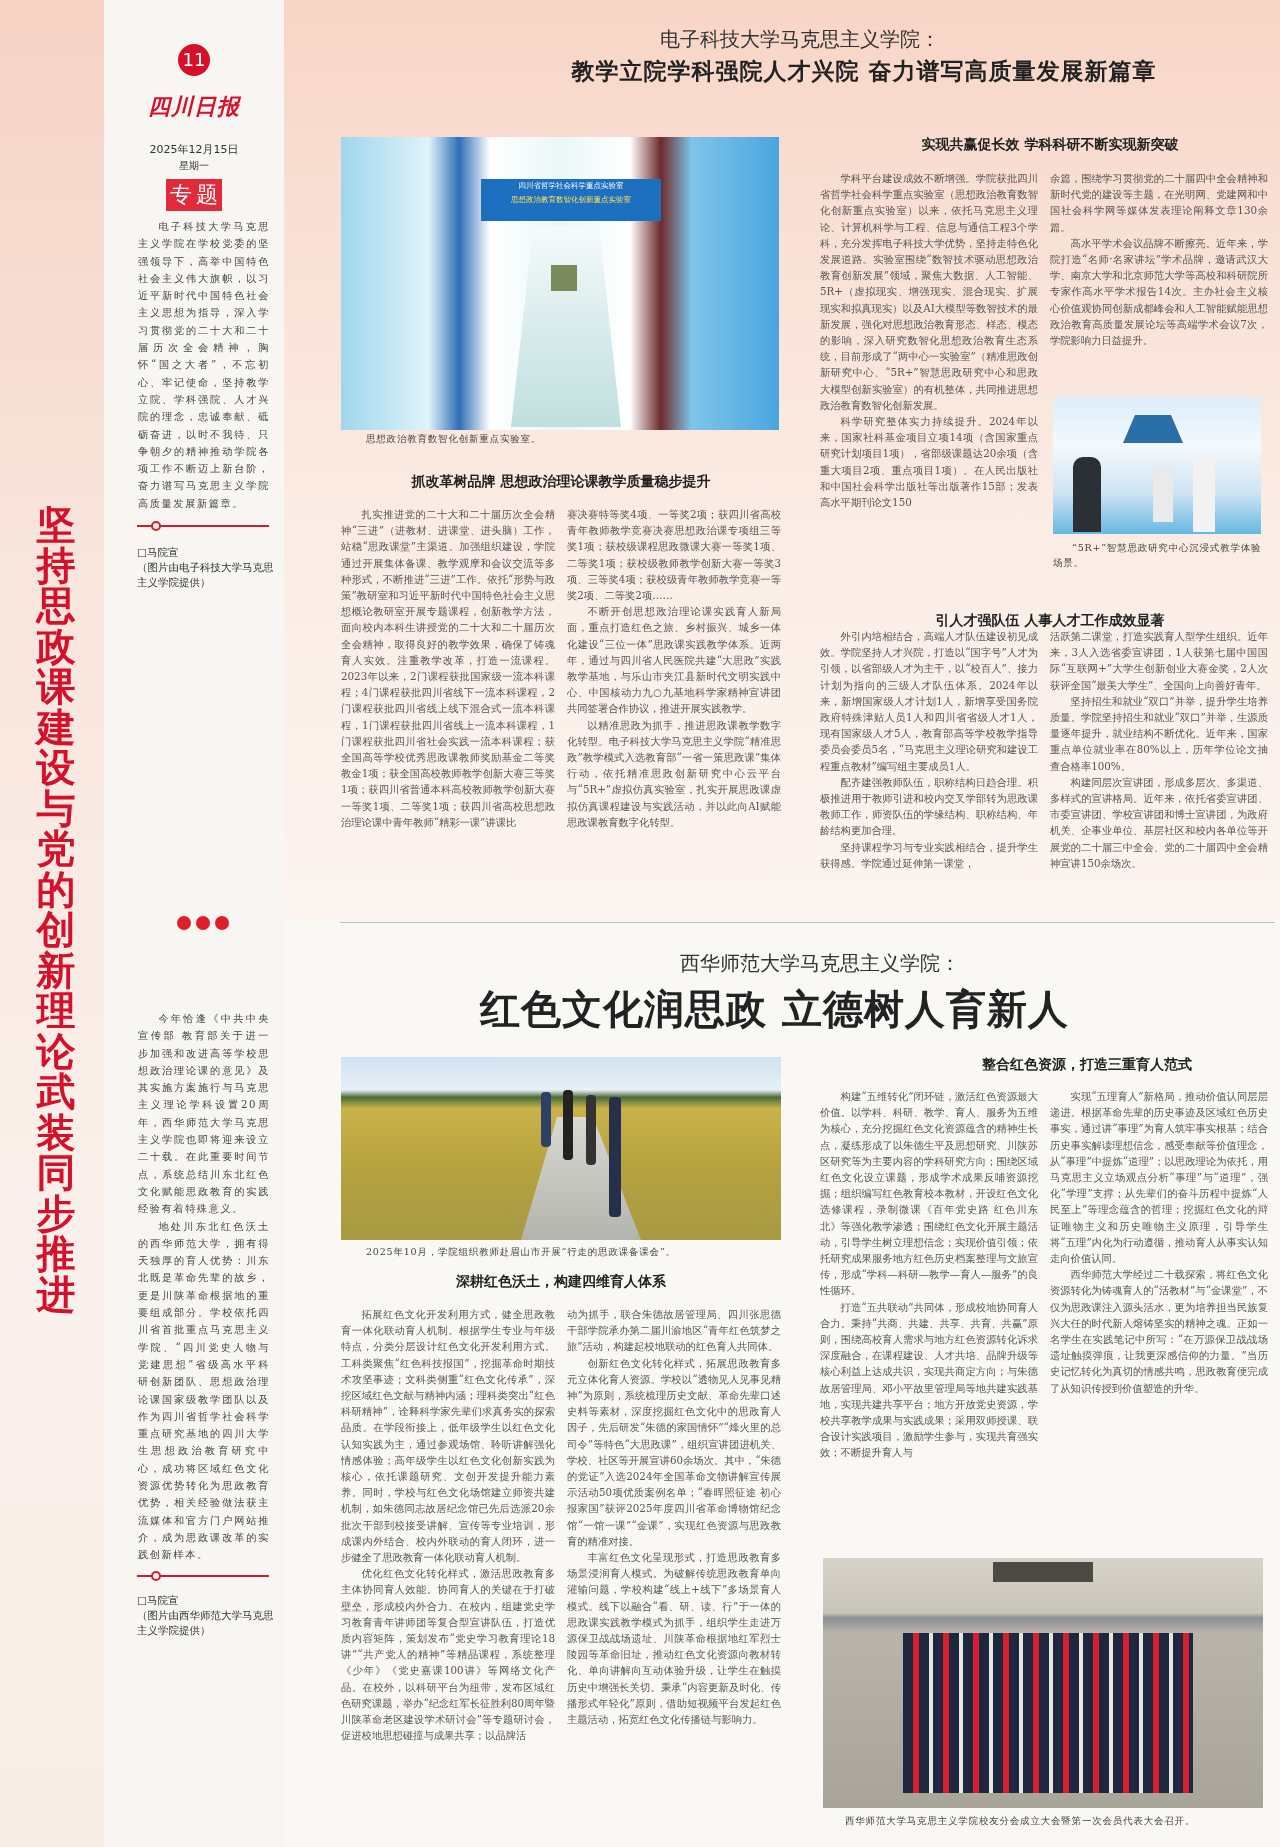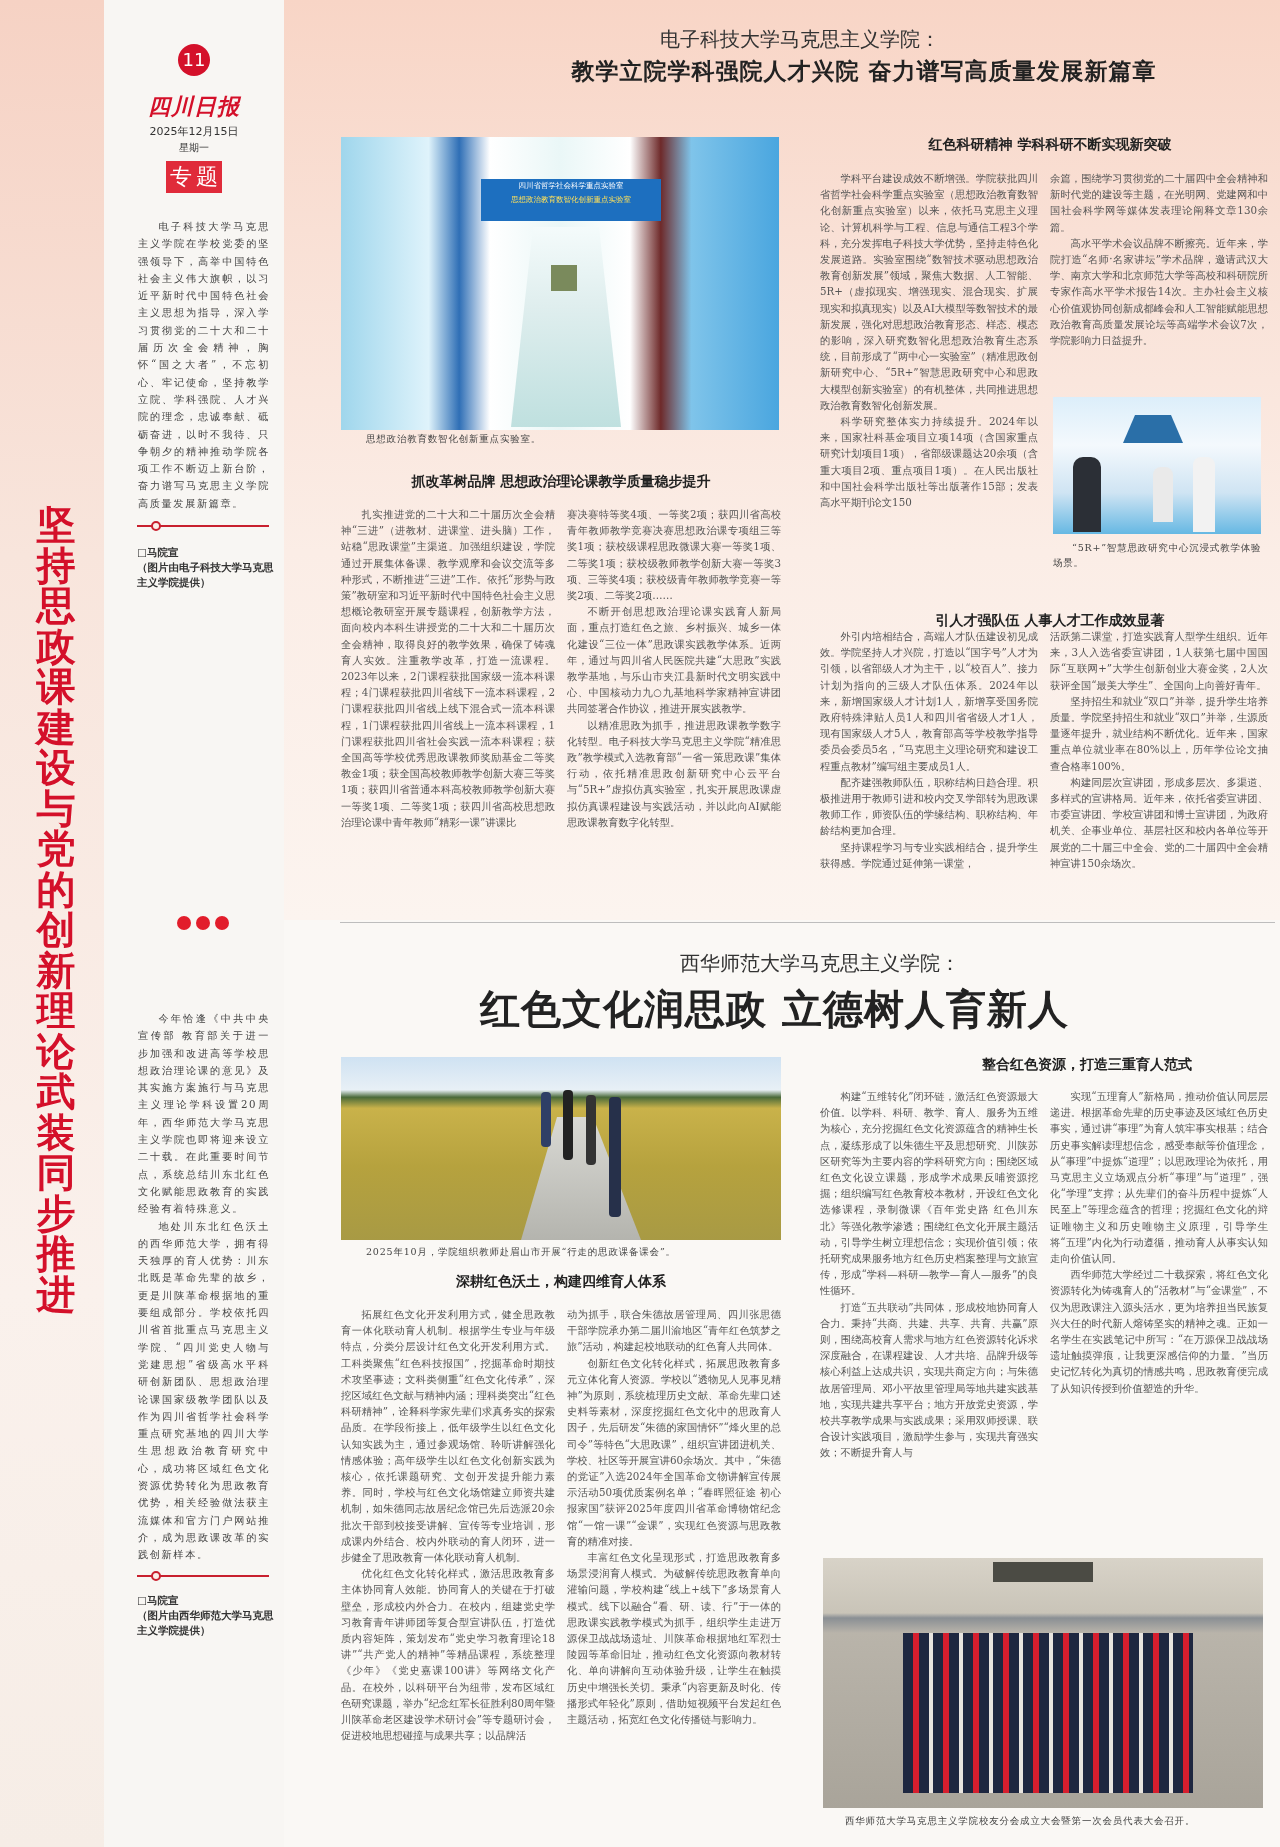--- a/index.html
+++ b/index.html
@@ -7,28 +7,28 @@
 body{position:relative;font-family:"DejaVu Serif",serif;color:#333}
 .spine{position:absolute;left:0;top:0;width:104px;height:1847px;background:linear-gradient(180deg,#f6d2c4 0%,#f8e5dc 30%,#faf1ec 70%,#f6ede6 100%)}
 .spine-title{position:absolute;left:28px;top:505px;width:56px;display:flex;flex-direction:column;align-items:center;font-family:"DejaVu Sans",sans-serif;font-weight:bold;font-size:39px;line-height:40.5px;color:#d4102a}
 .spine-title span{display:block}
 .side{position:absolute;left:104px;top:0;width:180px;height:1847px;background:#f8f6f3}
 .top-band{position:absolute;left:284px;top:0;width:996px;height:920px;background:linear-gradient(180deg,#f8d5c6 0%,#f9e0d5 25%,#fbede6 60%,#fcf4ef 100%)}
 .bot-band{position:absolute;left:284px;top:920px;width:996px;height:927px;background:#faf8f5}
 .masthead{position:absolute;left:104px;top:28px;width:180px;text-align:center}
 .page-no{width:32px;height:32px;border-radius:50%;background:#d4102a;color:#fff;font-family:"DejaVu Sans",sans-serif;font-size:18px;line-height:32px;margin:16px auto}
 .logo{font-family:"DejaVu Sans",sans-serif;font-weight:bold;font-style:italic;color:#d4102a;font-size:22px;letter-spacing:1px;margin-top:2px}
-.date{font-family:"DejaVu Sans",sans-serif;font-size:11px;color:#333;margin-top:2px}
+.date{font-family:"DejaVu Sans",sans-serif;font-size:11px;color:#333;margin-top:20px}
 .weekday{font-family:"DejaVu Sans",sans-serif;font-size:10px;color:#333;margin-top:2px}
 .section-tag{display:inline-flex;margin-top:6px;background:#e02b3a;color:#fff;font-family:"DejaVu Sans",sans-serif;font-size:22px;padding:1px 3px;gap:2px}
 .section-tag span{display:block;padding:0 1px}
 .intro{position:absolute;left:138px;width:132px;font-size:10.2px;line-height:17.3px;letter-spacing:1.6px;color:#444;text-indent:2em;text-align:justify}
 .divider{position:absolute;left:137px;width:132px;height:2px;background:#c8202e}
 .divider .knob{position:absolute;left:14px;top:-4px;width:10px;height:10px;border:2px solid #c8202e;border-radius:50%;background:#fbeee8}
-.credit{position:absolute;left:137px;width:140px;font-family:"DejaVu Sans",sans-serif;font-size:10.5px;line-height:15px;color:#333;font-weight:bold}
+.credit{position:absolute;left:137px;width:140px;font-family:"DejaVu Sans",sans-serif;font-size:10.5px;line-height:15px;color:#333;font-weight:normal}
 .dots{position:absolute;left:177px;top:916px;display:flex;gap:5px}
 .dots i{display:block;width:14px;height:14px;border-radius:50%;background:#e21d2b}
 .kicker{position:absolute;font-family:"DejaVu Sans",sans-serif;font-size:20px;color:#333;text-align:right}
 .headline{position:absolute;font-family:"DejaVu Sans",sans-serif;font-weight:bold;color:#222;text-align:center;letter-spacing:1px}
 .subhead{position:absolute;font-family:"DejaVu Sans",sans-serif;font-weight:bold;font-size:14px;color:#222;text-align:center}
 .photo{position:absolute;overflow:hidden}
 .caption{position:absolute;font-size:9.5px;color:#444;letter-spacing:.8px}
 .col{position:absolute;font-size:10.3px;line-height:16.2px;color:#555;text-align:justify;overflow:hidden}
 .col p{text-indent:2em}
 .rule{position:absolute;left:340px;top:922px;width:935px;height:1px;background:#bdbdbd}
@@ -119,21 +119,21 @@
 
 <div class="col" style="left:341px;top:506px;width:214px;height:402px">
     <p>扎实推进党的二十大和二十届历次全会精神“三进”（进教材、进课堂、进头脑）工作，站稳“思政课堂”主渠道。加强组织建设，学院通过开展集体备课、教学观摩和会议交流等多种形式，不断推进“三进”工作。依托“形势与政策”教研室和习近平新时代中国特色社会主义思想概论教研室开展专题课程，创新教学方法，面向校内本科生讲授党的二十大和二十届历次全会精神，取得良好的教学效果，确保了铸魂育人实效。注重教学改革，打造一流课程。2023年以来，2门课程获批国家级一流本科课程；4门课程获批四川省线下一流本科课程，2门课程获批四川省线上线下混合式一流本科课程，1门课程获批四川省线上一流本科课程，1门课程获批四川省社会实践一流本科课程；获全国高等学校优秀思政课教师奖励基金二等奖教金1项；获全国高校教师教学创新大赛三等奖1项；获四川省普通本科高校教师教学创新大赛一等奖1项、二等奖1项；获四川省高校思想政治理论课中青年教师“精彩一课”讲课比</p>
   </div>
 <div class="col" style="left:567px;top:506px;width:214px;height:402px">
   <p style="text-indent:0">赛决赛特等奖4项、一等奖2项；获四川省高校青年教师教学竞赛决赛思想政治课专项组三等奖1项；获校级课程思政微课大赛一等奖1项、二等奖1项；获校级教师教学创新大赛一等奖3项、三等奖4项；获校级青年教师教学竞赛一等奖2项、二等奖2项……</p>
   <p>不断开创思想政治理论课实践育人新局面，重点打造红色之旅、乡村振兴、城乡一体化建设“三位一体”思政课实践教学体系。近两年，通过与四川省人民医院共建“大思政”实践教学基地，与乐山市夹江县新时代文明实践中心、中国核动力九○九基地科学家精神宣讲团共同签署合作协议，推进开展实践教学。</p>
   <p>以精准思政为抓手，推进思政课教学数字化转型。电子科技大学马克思主义学院“精准思政”教学模式入选教育部“一省一策思政课”集体行动，依托精准思政创新研究中心云平台与“5R+”虚拟仿真实验室，扎实开展思政课虚拟仿真课程建设与实践活动，并以此向AI赋能思政课教育数字化转型。</p>
 </div>
 
-<div class="subhead" style="left:820px;top:136px;width:460px">红色科研精神  学科科研不断实现新突破</div>
+<div class="subhead" style="left:820px;top:136px;width:460px">实现共赢促长效  学科科研不断实现新突破</div>
 <div class="col" style="left:820px;top:170px;width:218px;height:398px">
   <p>学科平台建设成效不断增强。学院获批四川省哲学社会科学重点实验室（思想政治教育数智化创新重点实验室）以来，依托马克思主义理论、计算机科学与工程、信息与通信工程3个学科，充分发挥电子科技大学优势，坚持走特色化发展道路。实验室围绕“数智技术驱动思想政治教育创新发展”领域，聚焦大数据、人工智能、5R+（虚拟现实、增强现实、混合现实、扩展现实和拟真现实）以及AI大模型等数智技术的最新发展，强化对思想政治教育形态、样态、模态的影响，深入研究数智化思想政治教育生态系统，目前形成了“两中心一实验室”（精准思政创新研究中心、“5R+”智慧思政研究中心和思政大模型创新实验室）的有机整体，共同推进思想政治教育数智化创新发展。</p>
   <p>科学研究整体实力持续提升。2024年以来，国家社科基金项目立项14项（含国家重点研究计划项目1项），省部级课题达20余项（含重大项目2项、重点项目1项）。在人民出版社和中国社会科学出版社等出版著作15部；发表高水平期刊论文150</p>
 </div>
 <div class="col" style="left:1050px;top:170px;width:218px;height:210px">
   <p style="text-indent:0">余篇，围绕学习贯彻党的二十届四中全会精神和新时代党的建设等主题，在光明网、党建网和中国社会科学网等媒体发表理论阐释文章130余篇。</p>
   <p>高水平学术会议品牌不断擦亮。近年来，学院打造“名师·名家讲坛”学术品牌，邀请武汉大学、南京大学和北京师范大学等高校和科研院所专家作高水平学术报告14次。主办社会主义核心价值观协同创新成都峰会和人工智能赋能思想政治教育高质量发展论坛等高端学术会议7次，学院影响力日益提升。</p>
 </div>
 
 <div class="photo" style="left:1053px;top:397px;width:208px;height:137px;background:linear-gradient(180deg,#dceefa 0%,#f4f9fd 35%,#cfe4f3 70%,#66b8e3 100%)">

